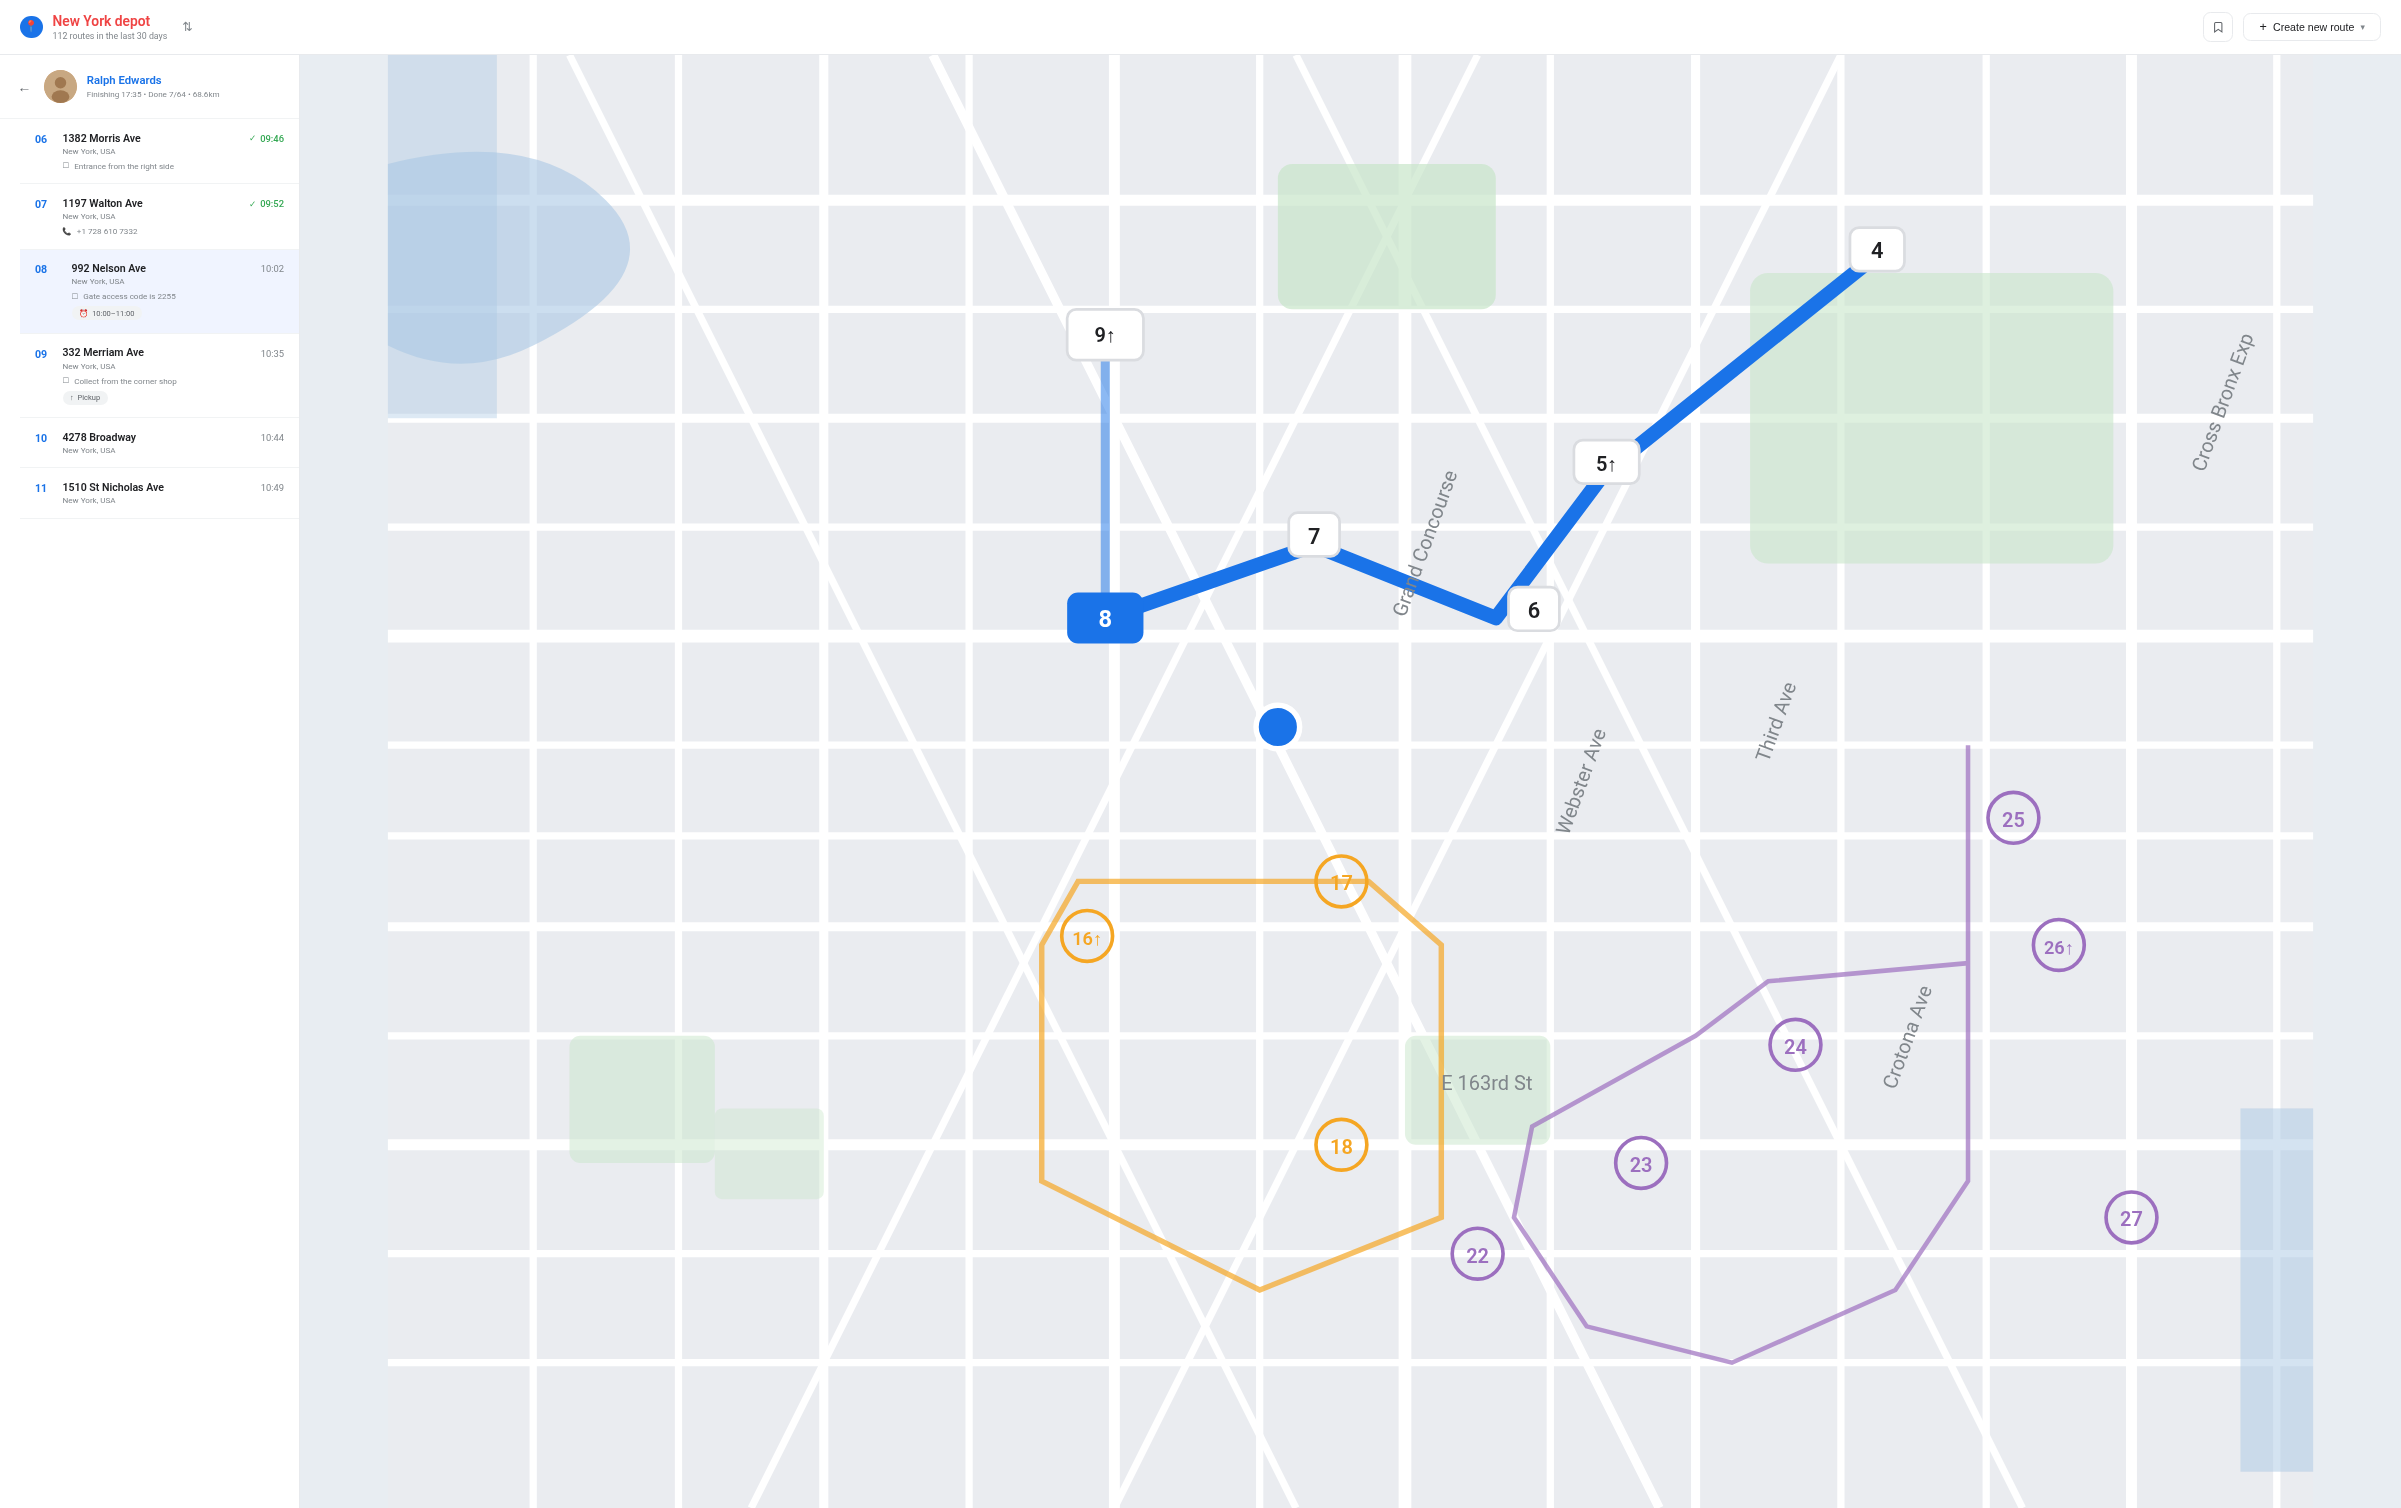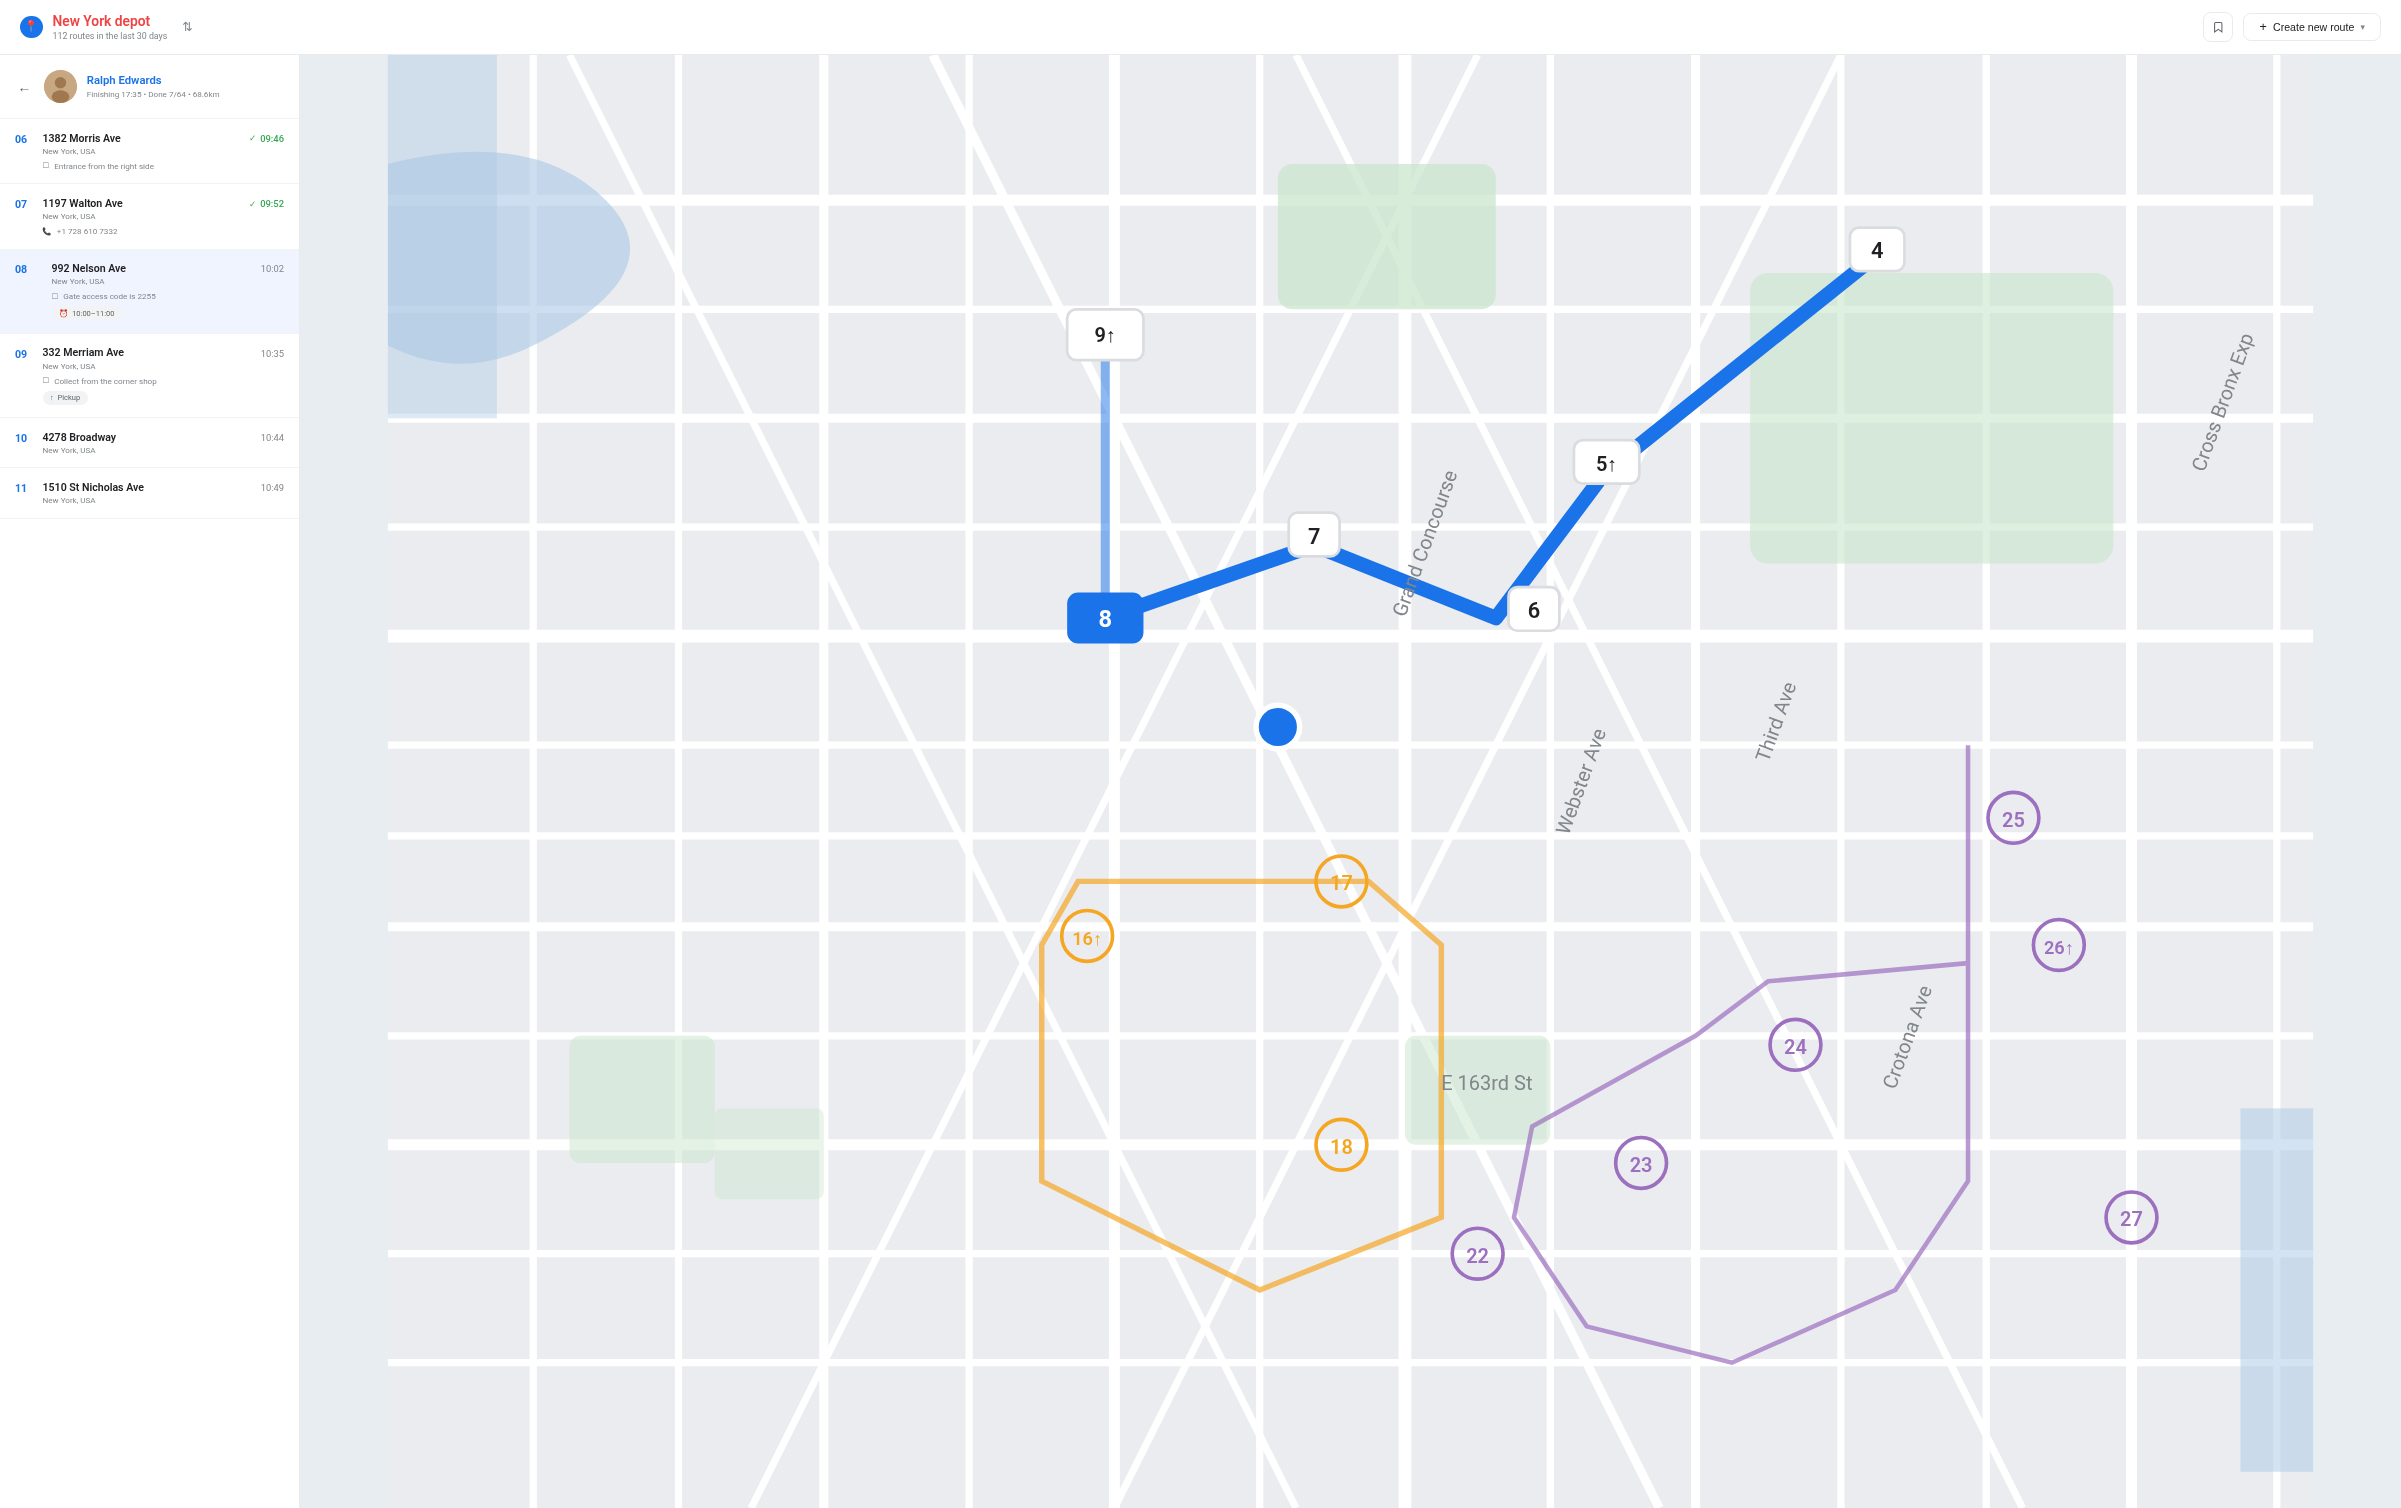--- a/index.html
+++ b/index.html
@@ -180,20 +180,21 @@
       justify-content: center;
       cursor: pointer;
       color: #5f6368;
       font-size: 10px;
     }
 
     
     .stops-list {
       flex: 1;
       overflow-y: auto;
+      padding-left: 20px;
     }
     .stop-item {
       display: flex;
       align-items: flex-start;
       padding: 12.5px 15px 12.5px 15px;
       border-bottom: 0.6px solid #f1f3f4;
       gap: 10px;
       cursor: pointer;
     }
     .stop-item.highlighted { background: #f0f4ff; gap: 19px; }

